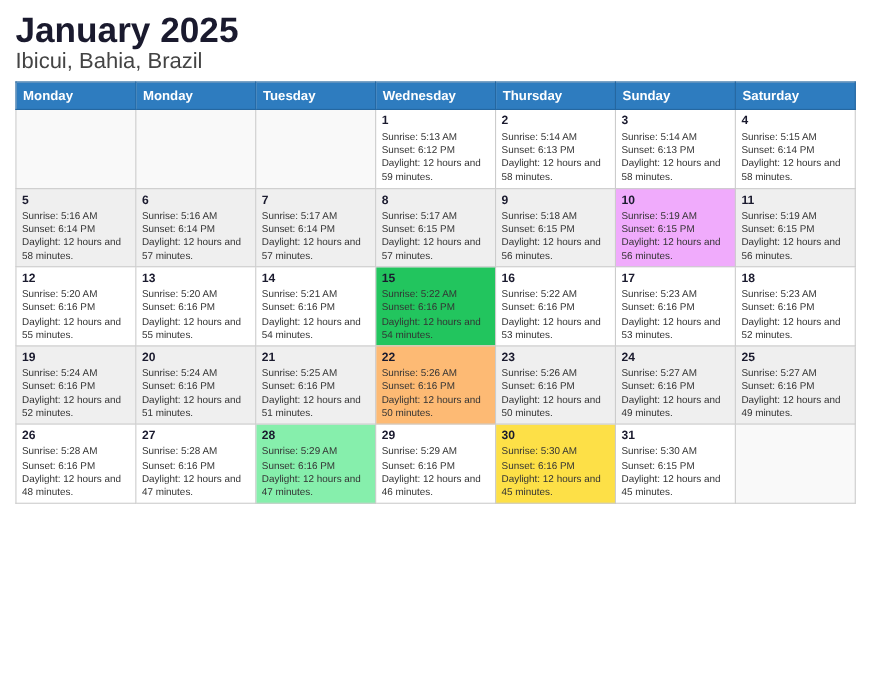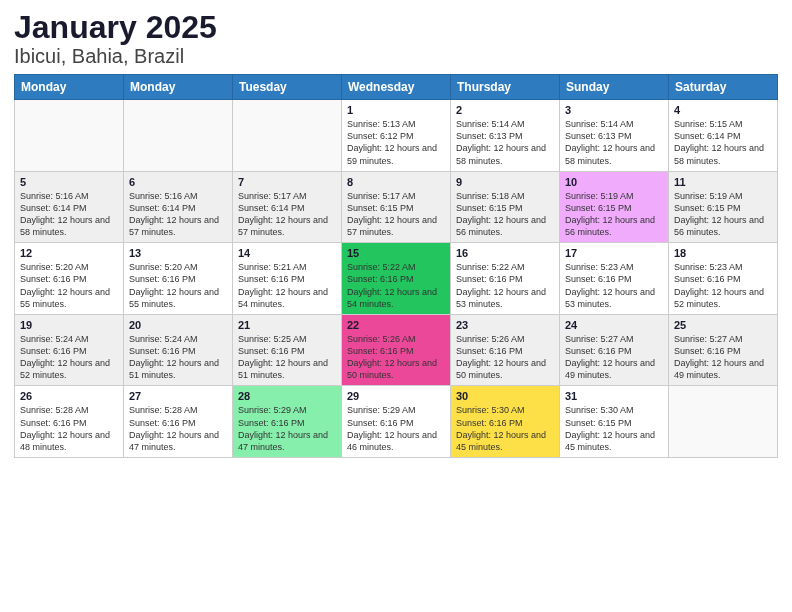--- a/index.html
+++ b/index.html
@@ -195,21 +195,21 @@
             <div class="day-info">Sunrise: 5:24 AM<br>Sunset: 6:16 PM<br>Daylight: 12 hours and 52 minutes.</div>
           </td>
           <td style="background: rgb(239, 239, 239);">
             <div class="day-num">20</div>
             <div class="day-info">Sunrise: 5:24 AM<br>Sunset: 6:16 PM<br>Daylight: 12 hours and 51 minutes.</div>
           </td>
           <td style="background: rgb(239, 239, 239);">
             <div class="day-num">21</div>
             <div class="day-info">Sunrise: 5:25 AM<br>Sunset: 6:16 PM<br>Daylight: 12 hours and 51 minutes.</div>
           </td>
-          <td style="background: #ec4899; margin-top: 32px;">
+          <td style="background: #fdba74; margin-top: 32px;">
             <div class="day-num">22</div>
             <div class="day-info">Sunrise: 5:26 AM<br>Sunset: 6:16 PM<br>Daylight: 12 hours and 50 minutes.</div>
           </td>
           <td style="background: rgb(239, 239, 239);">
             <div class="day-num">23</div>
             <div class="day-info">Sunrise: 5:26 AM<br>Sunset: 6:16 PM<br>Daylight: 12 hours and 50 minutes.</div>
           </td>
           <td style="background: rgb(239, 239, 239);">
             <div class="day-num">24</div>
             <div class="day-info">Sunrise: 5:27 AM<br>Sunset: 6:16 PM<br>Daylight: 12 hours and 49 minutes.</div>

